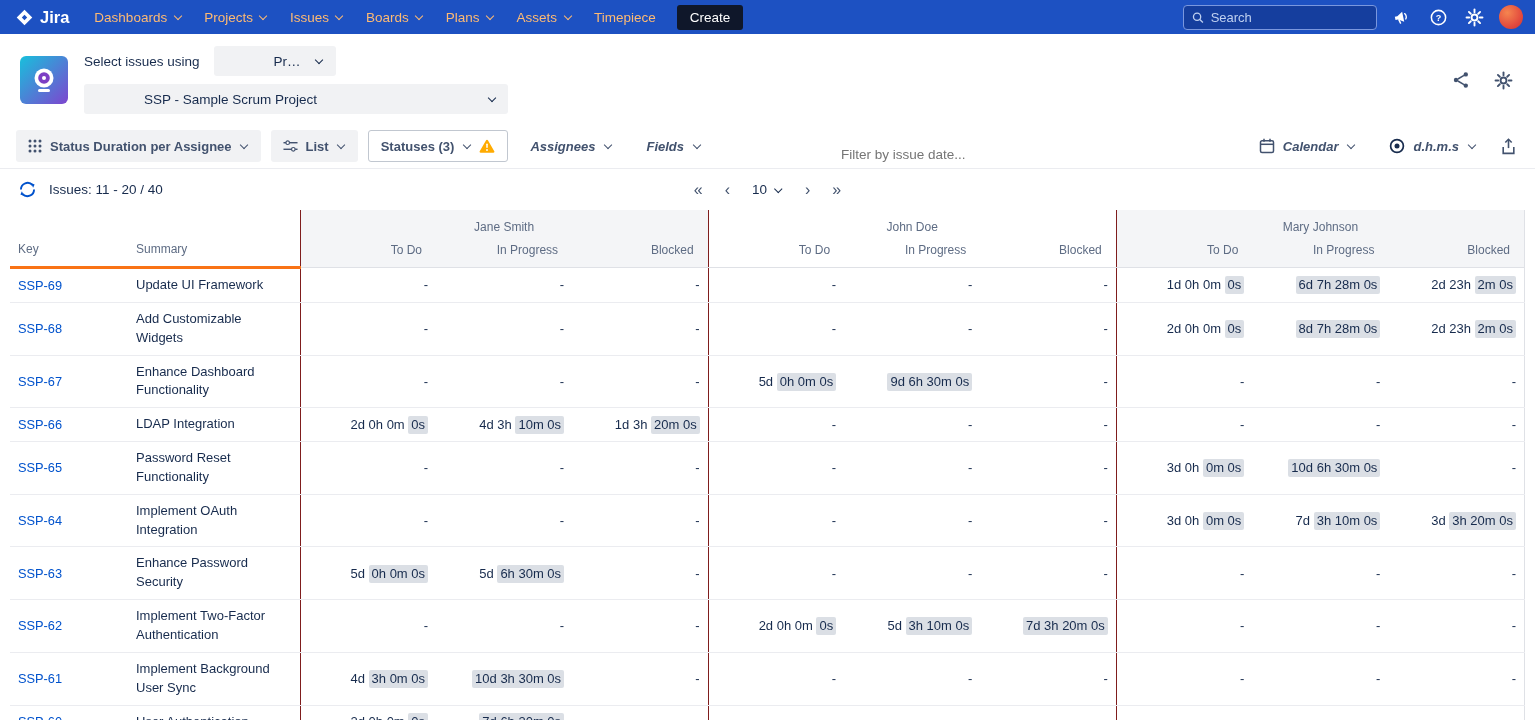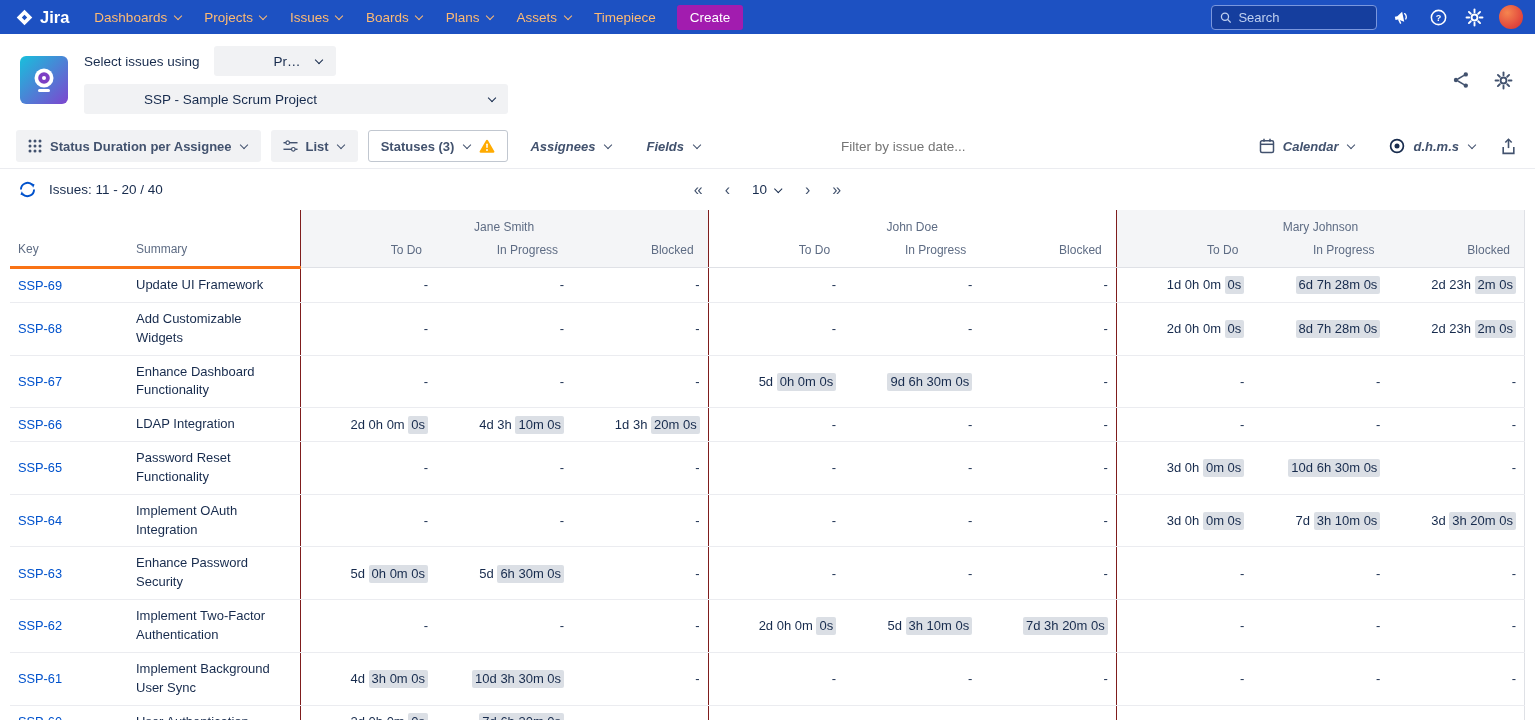--- a/index.html
+++ b/index.html
@@ -7,23 +7,23 @@
     font-family:"Liberation Sans","DejaVu Sans",sans-serif; color:#172B4D; }
   button { font-family:inherit; cursor:pointer; }
   input { font-family:inherit; }
 
   
   .topnav { height:34px; background:#1D51C2; display:flex; align-items:center; padding:0 12px; color:#fff; }
   .logo { display:flex; align-items:center; gap:7px; margin:0 14px 0 4px; cursor:pointer; }
   .logo-text { font-size:16.5px; font-weight:700; }
   .nav-items { display:flex; align-items:center; height:100%; }
   .nav-item { display:flex; align-items:center; gap:6px; padding:0 11px; height:100%; font-size:13.5px; font-weight:500; color:#fdba74; cursor:pointer; }
-  .create-btn { background:#a21caf; color:#fff; border:none; border-radius:3px; font-size:13.5px; font-weight:500; padding:5px 13px; margin-left:10px; }
+  .create-btn { background:#0f172a; color:#fff; border:none; border-radius:3px; font-size:13.5px; font-weight:500; padding:5px 13px; margin-left:10px; }
   .topnav-right { margin-left:auto; display:flex; align-items:center; gap:13px; }
-  .search-box { display:flex; align-items:center; gap:7px; background:#153E9E; border:1px solid #7A97DE; border-radius:4px; height:25px; width:166px; padding:0 8px; }
+  .search-box { display:flex; align-items:center; gap:7px; background:#153E9E; border:1px solid #7A97DE; border-radius:4px; height:25px; width:194px; padding:0 8px; }
   .search-box input { background:transparent; border:none; outline:none; color:#fff; font-size:13px; width:100%; }
   .search-box input::placeholder { color:#BFD0F0; }
   .icon-btn { background:none; border:none; padding:2px; display:flex; align-items:center; justify-content:center; }
   .avatar { width:24px; height:24px; border-radius:50%; cursor:pointer;
     background:radial-gradient(circle at 35% 32%, #F5854F 0%, #E2483D 65%, #C43A30 100%); }
 
   
   .chev { display:inline-block; width:9px; height:8px; position:relative; flex:0 0 auto; }
   .chev::before { content:""; position:absolute; top:0; left:1.5px; width:5px; height:5px;
     border-right:1.6px solid currentColor; border-bottom:1.6px solid currentColor; transform:rotate(45deg); }
@@ -35,21 +35,21 @@
   .selectors { display:flex; flex-direction:column; gap:8px; }
   .selector-row { display:flex; align-items:center; gap:14px; }
   .sel-label { font-size:13.5px; color:#172B4D; }
   .dd { display:flex; align-items:center; justify-content:space-between; gap:10px; background:#F1F2F4; border:none; border-radius:3px; height:30px; padding:0 12px; font-size:13.5px; color:#172B4D; }
   .dd.sm { width:122px; }
   .dd.lg { width:424px; }
   .dd span:first-child { white-space:nowrap; overflow:hidden; text-overflow:ellipsis;margin-left:48px; }
   .header-actions { margin-left:auto; display:flex; align-items:center; gap:20px; }
 
   
-  .toolbar { display:flex; align-items:center; padding:6px 16px; gap:10px; border-bottom:1px solid #EBECF0; }
+  .toolbar { display:flex; align-items:flex-end; padding:6px 16px; gap:10px; border-bottom:1px solid #EBECF0; }
   .tb-btn { height:32px; display:flex; align-items:center; gap:8px; background:#F1F2F4; border:none; border-radius:3px; padding:0 12px; font-size:13px; font-weight:700; color:#42526E; white-space:nowrap; }
   .tb-btn.outlined { background:#fff; border:1px solid #C1C7D0; }
   .tb-btn.plain { background:transparent;font-style:italic; }
   .filter-input { flex:1; margin-left:118px; border:none; outline:none; background:transparent; color:#7A869A; font-size:13.5px; min-width:120px; }
   .toolbar-right { display:flex; align-items:center; gap:10px; }
 
   
   .pag-row { display:flex; align-items:center; padding:9px 16px; position:relative; }
   .issues-label { font-size:13.5px; color:#172B4D; margin-left:10px; }
   .pag-controls { position:absolute; left:50%; transform:translateX(-50%); display:flex; align-items:center; gap:14px; }

